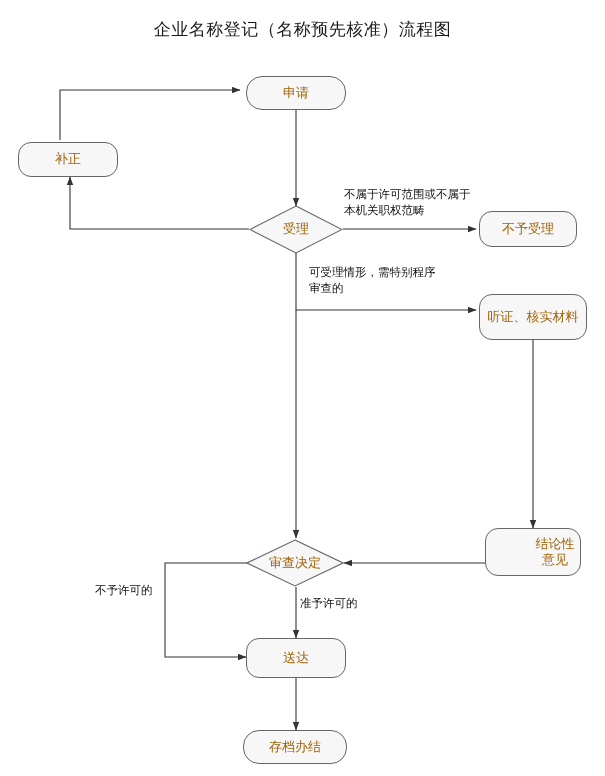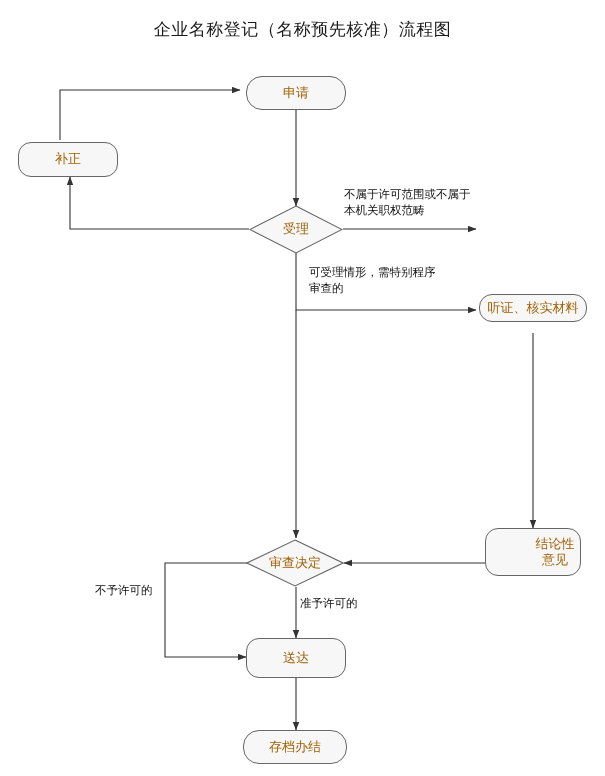--- a/index.html
+++ b/index.html
@@ -128,22 +128,25 @@
     <span>补正</span>
   </div>
 
   <div class="node diamond" style="left:249px; top:205px; width:94px; height:49px;">
     <svg class="dshape" viewBox="0 0 94 49" preserveAspectRatio="none">
       <polygon points="47,1 93,24.5 47,48 1,24.5" fill="#f7f7f7" stroke="#666" stroke-width="1.1"></polygon>
     </svg>
     <span class="dlabel">受理</span>
   </div>
 
+  <div class="node rect" style="left:479px; top:211px; width:98px; height:36px;">
+    <span>不予受理</span>
+  </div>
 
-  <div class="node rect" style="left:479px; top:294px; width:108px; height:28px;">
+  <div class="node rect" style="left:479px; top:294px; width:108px; height:46px;">
     <span>听证、核实材料</span>
   </div>
 
   <div class="node rect" style="left:485px; top:528px; width:96px; height:48px;padding-left:44px;">
     <span>结论性意见</span>
   </div>
 
   <div class="node diamond" style="left:246px; top:539px; width:98px; height:48px;">
     <svg class="dshape" viewBox="0 0 98 48" preserveAspectRatio="none">
       <polygon points="49,1 97,24 49,47 1,24" fill="#f7f7f7" stroke="#666" stroke-width="1.1"></polygon>

